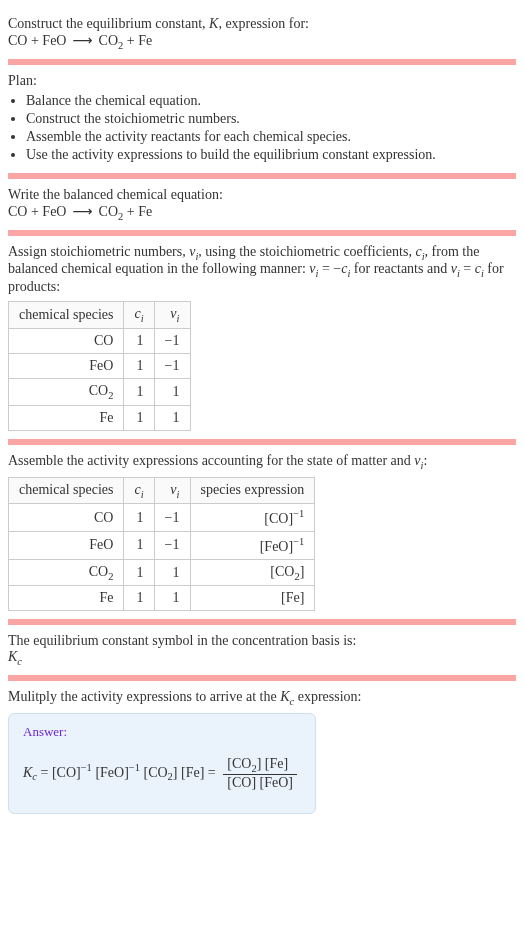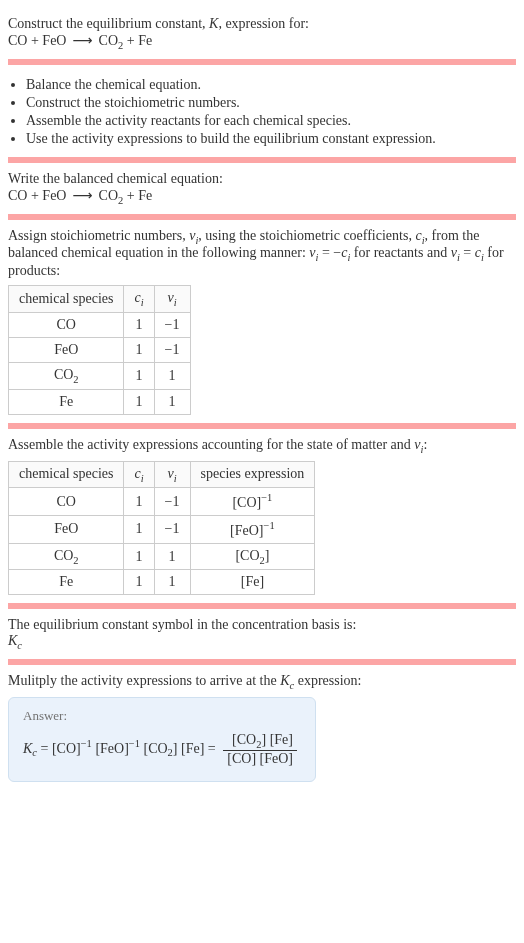--- a/index.html
+++ b/index.html
@@ -36,44 +36,44 @@
     display: inline-block;
     padding: 0 6px;
   }
   table {
     border-collapse: collapse;
     margin-top: 6px;
   }
   th, td {
     border: 1px solid #ccc;
     padding: 4px 10px;
-    text-align: center;
+    text-align: right;
     font-weight: normal;
   }
   th {
     background: #fafafa;
   }
   .answer-box {
     background: #eaf2fb;
     border: 1px solid #cfe0f0;
     border-radius: 6px;
     padding: 10px 14px;
     margin-top: 6px;
     display: inline-block;
   }
   .answer-label {
-    color: #737373;
+    color: #6d28d9;
     font-size: 13px;
     margin-bottom: 4px;
   }
   .frac {
     display: inline-block;
     vertical-align: middle;
-    text-align: right;
-    margin: 4px 4px;
+    text-align: left;
+    margin: 12px 4px;
   }
   .frac .num {
     display: block;
     border-bottom: 1px solid #333;
     padding: 0 4px;
   }
   .frac .den {
     display: block;
     padding: 0 4px;
   }
@@ -94,20 +94,21 @@
 <div class="section">
   <div>
     <span>Construct the equilibrium constant, </span><span class="italic">K</span><span>, expression for:</span>
   </div>
   <div class="equation">
     <span>CO</span><span> + </span><span>FeO</span><span class="arrow">⟶</span><span>CO</span><span class="sub">2</span><span> + </span><span>Fe</span>
   </div>
 </div>
 
 <div class="section">
+  <div>Plan:</div>
   <ul class="plan">
     <li>Balance the chemical equation.</li>
     <li>Construct the stoichiometric numbers.</li>
     <li>Assemble the activity reactants for each chemical species.</li>
     <li>Use the activity expressions to build the equilibrium constant expression.</li>
   </ul>
 </div>
 
 <div class="section">
   <div>Write the balanced chemical equation:</div>

